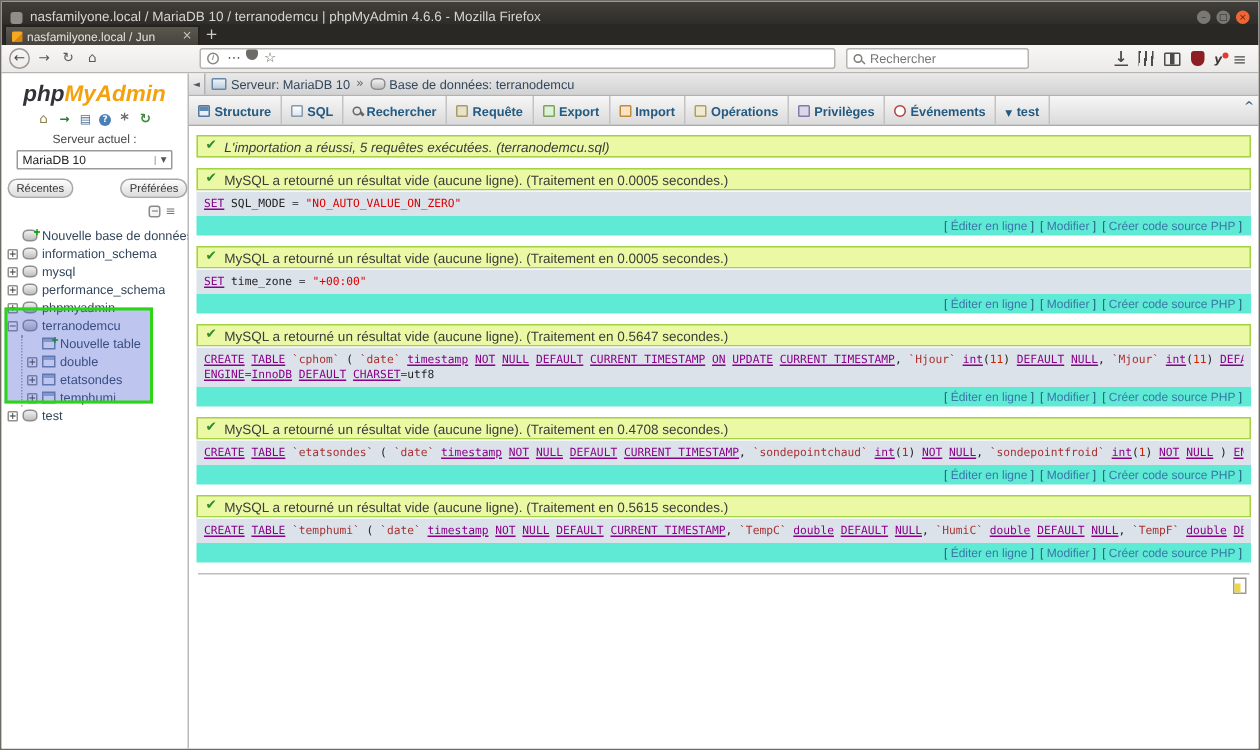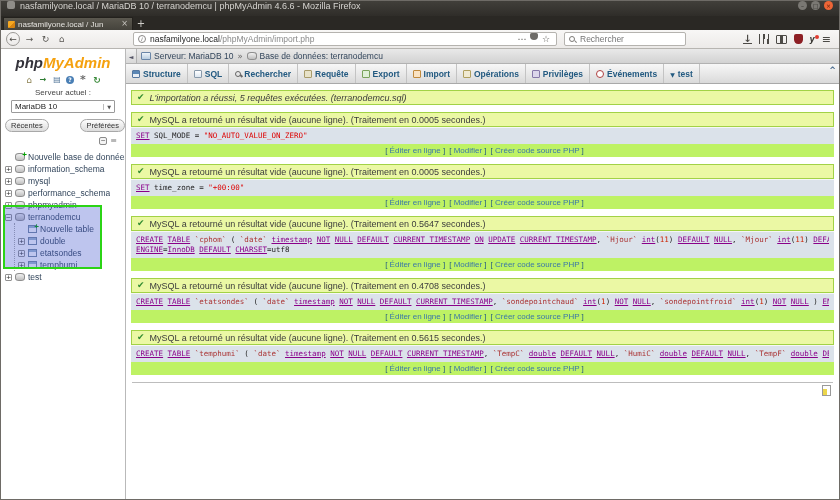--- a/index.html
+++ b/index.html
@@ -2,21 +2,21 @@
 <html><head>
 <meta charset="utf-8">
 <style>
   html,body{margin:0;padding:0;background:#555;}
   *{box-sizing:border-box;-webkit-font-smoothing:antialiased;}
   .window{width:840px;height:500px;background:#fff;font-family:"Liberation Sans","DejaVu Sans",sans-serif;
     border:1px solid #6e6b66;position:relative;overflow:hidden;}
   .glyph{font-family:"DejaVu Sans",sans-serif;}
 
   
-  .titlebar{height:15px;background:linear-gradient(#413f3a,#2f2d29);display:flex;align-items:flex-start;
+  .titlebar{height:15px;background:linear-gradient(#413f3a,#2f2d29);display:flex;align-items:flex-end;
     padding:0 6px;color:#d6d4d0;font-size:9px;gap:5px;}
   .win-ico{width:8px;height:8px;background:#8f8d88;border-radius:2px;flex:none;}
   .win-title{flex:1;white-space:nowrap;overflow:hidden;}
   .win-controls{display:flex;gap:4px;}
   .winbtn{width:9px;height:9px;border-radius:50%;font-size:6px;line-height:9px;text-align:center;color:#2c2b27;
     background:#7a7873;cursor:pointer;font-family:"DejaVu Sans",sans-serif;}
   .w-close{background:#ee6536;color:#5a1d07;}
 
   .tabstrip{height:14px;background:#2a2824;display:flex;align-items:flex-end;padding:0 0 0 2px;}
   .btab{width:130px;height:13px;background:linear-gradient(#5b584f,#45433c);border:1px solid #23211d;border-bottom:none;
@@ -144,21 +144,21 @@
     padding:2px 5px;font-size:9px;color:#3c3c3c;height:15px;}
   .check{color:#2f8a2f;font-size:9px;line-height:9px;font-family:"DejaVu Sans",sans-serif;}
   .italic{font-style:italic;}
   .sqlbox{background:#dbe2ea;padding:3px 5px;border-top:1px solid #f6f6f6;}
   .sql-line{font-family:"DejaVu Sans Mono","Liberation Mono",monospace;font-size:7.5px;line-height:10px;
     color:#222;white-space:nowrap;overflow:hidden;}
   .sql-kw{color:#8a008a;text-decoration:underline;}
   .sql-id{color:#aa3333;}
   .sql-str{color:#dd0000;}
   .sql-num{color:#cc2200;}
-  .links-row{background:#bef264;text-align:center;font-size:8px;padding:2px 6px;color:#235a81;height:13px;}
+  .links-row{background:#5eead4;text-align:right;font-size:8px;padding:2px 6px;color:#235a81;height:13px;}
   .lnk-wrap{margin-left:4px;}
   .pma-link{color:#3a77a8;text-decoration:none;cursor:pointer;}
   .divider{border-top:1px solid #bdbdbd;margin:4px 1px 2px 1px;}
   .pagerow{display:flex;justify-content:flex-end;padding-right:3px;}
   .page-edit-icon{width:9px;height:11px;background:#fff;border:1px solid #9a9a9a;position:relative;cursor:pointer;}
   .page-edit-icon::after{content:"";position:absolute;left:0;bottom:0;width:4px;height:6px;background:#ecd64a;}
 
   .consolebar{height:13px;border-top:1px solid #a5a5a5;background:#fdfdfd;display:flex;align-items:flex-start;}
   .console-label{display:inline-flex;align-items:center;gap:3px;background:#e7e7e7;border:1px solid #adadad;
     border-top:none;padding:1px 5px;font-size:8px;color:#333;margin-left:2px;cursor:pointer;}
@@ -198,21 +198,20 @@
         </span>
         <span class="navbtn n-reload">
           <span class="glyph">↻</span>
         </span>
         <span class="navbtn n-home">
           <span class="glyph">⌂</span>
         </span>
       </span>
     <div class="urlbar">
       <span class="info-ico">i</span>
-      <span class="url-text"><span class="url-host">nasfamilyone.local</span><span class="url-path">/phpMyAdmin/import.php</span></span>
       <span id="urlactions" style="display:inline-flex;gap:2px;">
           <span class="uact u-page-actions">
             <span class="glyph">⋯</span>
           </span>
           <span class="uact u-pocket"></span>
           <span class="uact u-bookmark">
             <span class="glyph">☆</span>
           </span>
         </span>
     </div>

